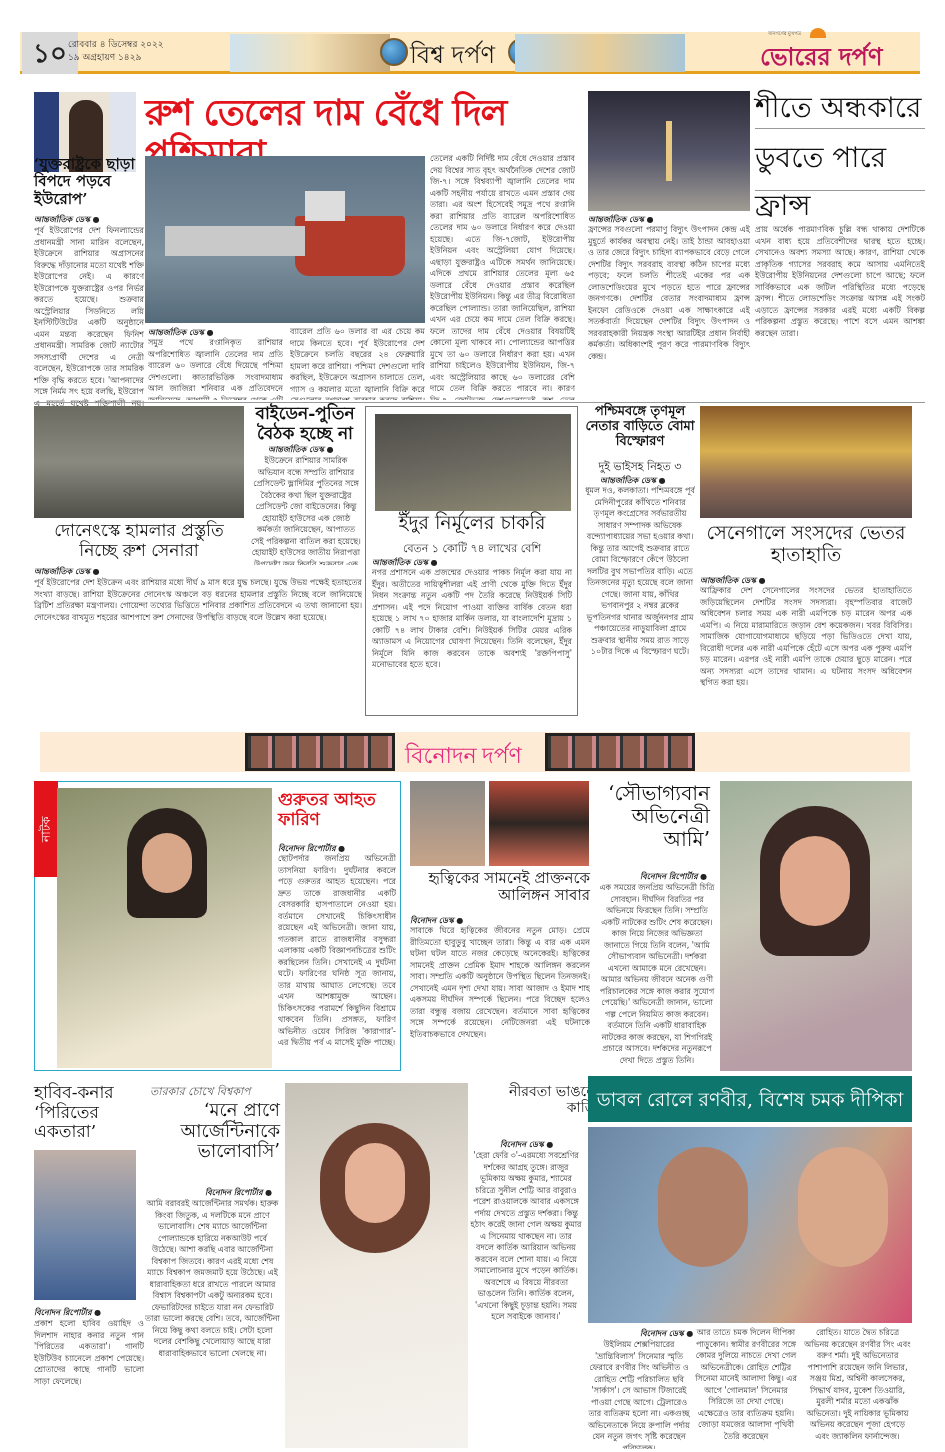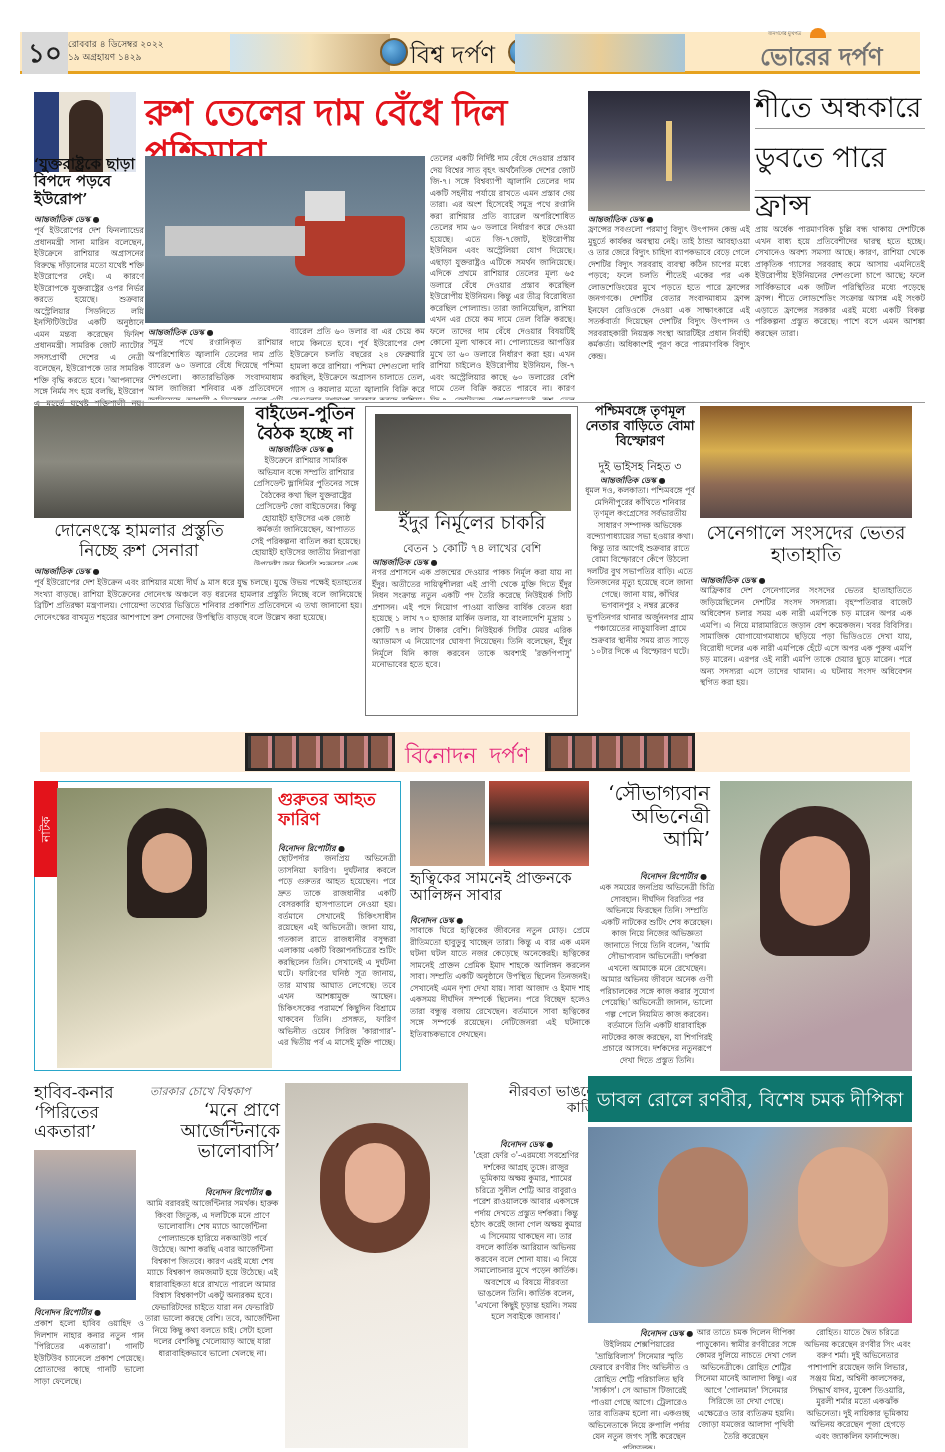--- a/index.html
+++ b/index.html
@@ -1,25 +1,25 @@
 <!DOCTYPE html>
 <html><head>
 <meta charset="utf-8">
 <style>
 *{box-sizing:border-box;margin:0;padding:0}
 body{width:945px;height:1452px;background:#fff;font-family:"DejaVu Sans",sans-serif;color:#222;position:relative;overflow:hidden}
 .abs{position:absolute}
 .masthead{left:20px;top:32px;width:900px;height:42px;background:#fde9c4;border-bottom:3px solid #e6a21f}
-.pgnum{left:22px;top:32px;width:46px;height:42px;background:#d9d9d9;font-size:26px;font-weight:bold;text-align:center;line-height:42px;color:#222}
+.pgnum{left:22px;top:32px;width:56px;height:42px;background:#d9d9d9;font-size:26px;font-weight:bold;text-align:center;line-height:42px;color:#222}
 .dateblk{left:68px;top:38px;font-size:9px;line-height:13px;color:#333}
 .bannerimg{left:230px;top:34px;width:160px;height:38px;background:linear-gradient(90deg,#cfe3ee,#f3e1b8,#c9a978)}
 .bannerimg2{left:515px;top:34px;width:170px;height:38px;background:linear-gradient(90deg,#bcd7e8,#e9cd97,#a8c6d6)}
 .globe{width:28px;height:28px;border-radius:50%;background:radial-gradient(circle at 35% 35%,#6fb6e6,#1c5f9c);border:2px solid #7a5a2a}
 .sectitle{left:410px;top:36px;font-size:24px;color:#1a1a1a;font-family:"DejaVu Serif",serif}
-.logo{left:760px;top:38px;font-size:24px;font-weight:bold;color:#737373;font-family:"DejaVu Serif",serif}
+.logo{left:760px;top:38px;font-size:24px;font-weight:bold;color:#be185d;font-family:"DejaVu Serif",serif}
 .sun{left:810px;top:28px;width:16px;height:10px;border-radius:16px 16px 0 0;background:#f08a1a}
 .photo{background:#888}
 .txt{font-size:8px;line-height:11.5px;color:#333;text-align:justify;overflow:hidden}
 .by{font-size:9px;font-style:italic;font-weight:bold;color:#222}
 .hd{font-family:"DejaVu Serif",serif;color:#111;line-height:1.15}
 .red{color:#e3131b}
 .rule{background:#999}
 .green-bar{background:#0f766e;color:#fff;text-align:center}
 .box{border:1px solid #2aa6c9}
 .tag{background:#e3131b;color:#fff;writing-mode:vertical-rl;transform:rotate(180deg);font-size:12px;text-align:center}
@@ -95,36 +95,36 @@
 <div class="abs by" style="left:600px;top:474px;font-size:8px">আন্তর্জাতিক ডেস্ক ●</div>
 <div class="abs txt" style="left:585px;top:485px;width:110px;height:230px;text-align:center">ধূমল দও, কলকাতা। পশ্চিমবঙ্গে পূর্ব মেদিনীপুরের কাঁথিতে শনিবার তৃণমূল কংগ্রেসের সর্বভারতীয় সাধারণ সম্পাদক অভিষেক বন্দ্যোপাধ্যায়ের সভা হওয়ার কথা। কিন্তু তার আগেই শুক্রবার রাতে বোমা বিস্ফোরণে কেঁপে উঠলো দলটির বুথ সভাপতির বাড়ি। এতে তিনজনের মৃত্যু হয়েছে বলে জানা গেছে। জানা যায়, কাঁথির ভগবানপুর ২ নম্বর ব্লকের ভূপতিনগর থানার অর্জুননগর গ্রাম পঞ্চায়েতের নাড়ুয়াবিলা গ্রামে শুক্রবার স্থানীয় সময় রাত সাড়ে ১০টার দিকে এ বিস্ফোরণ ঘটে।</div>
 
 <div class="abs photo" style="left:700px;top:406px;width:212px;height:112px;background:linear-gradient(180deg,#8a5a2a,#d9b050 40%,#8e6a55 70%,#5a4a48)"></div>
 <div class="abs hd" style="left:700px;top:522px;width:212px;font-size:19px;text-align:center">সেনেগালে সংসদের ভেতর হাতাহাতি</div>
 <div class="abs by" style="left:700px;top:574px;font-size:8px">আন্তর্জাতিক ডেস্ক ●</div>
 <div class="abs txt" style="left:700px;top:585px;width:212px;height:130px">আফ্রিকার দেশ সেনেগালের সংসদের ভেতর হাতাহাতিতে জড়িয়েছিলেন দেশটির সংসদ সদস্যরা। বৃহস্পতিবার বাজেট অধিবেশন চলার সময় এক নারী এমপিকে চড় মারেন অপর এক এমপি। এ নিয়ে মারামারিতে জড়ান বেশ কয়েকজন। খবর বিবিসির। সামাজিক যোগাযোগমাধ্যমে ছড়িয়ে পড়া ভিডিওতে দেখা যায়, বিরোধী দলের এক নারী এমপিকে হেঁটে এসে অপর এক পুরুষ এমপি চড় মারেন। এরপর ওই নারী এমপি তাকে চেয়ার ছুড়ে মারেন। পরে অন্য সদস্যরা এসে তাদের থামান। এ ঘটনায় সংসদ অধিবেশন স্থগিত করা হয়।</div>
 
 <div class="abs ent-banner"></div>
 <div class="abs film" style="left:245px;top:733px;width:150px"></div>
-<div class="abs" style="left:405px;top:738px;font-size:22px;color:#e4287c;font-family:Liberation Mono, monospace">বিনোদন দর্পণ</div>
+<div class="abs" style="left:405px;top:738px;font-size:22px;color:#e4287c;font-family:Liberation Serif, serif">বিনোদন দর্পণ</div>
 <div class="abs film" style="left:545px;top:733px;width:150px"></div>
 
 <div class="abs box" style="left:34px;top:781px;width:367px;height:290px"></div>
 <div class="abs tag" style="left:34px;top:781px;width:24px;height:96px;line-height:24px">নাটক</div>
 <div class="abs photo" style="left:57px;top:788px;width:215px;height:280px;background:linear-gradient(160deg,#8a8f6a,#b7b69a 40%,#efe7d2 80%)">
   <div class="abs" style="left:70px;top:20px;width:80px;height:110px;border-radius:40px 40px 10px 10px;background:#2a201c"></div>
   <div class="abs" style="left:85px;top:45px;width:50px;height:60px;border-radius:25px;background:#d8a78a"></div>
 </div>
 <div class="abs hd red" style="left:278px;top:790px;width:120px;font-size:17px;font-weight:bold">গুরুতর আহত ফারিণ</div>
 <div class="abs by" style="left:278px;top:842px;font-size:8px">বিনোদন রিপোর্টার ●</div>
 <div class="abs txt" style="left:278px;top:853px;width:118px;height:212px">ছোটপর্দার জনপ্রিয় অভিনেত্রী তাসনিয়া ফারিণ। দুর্ঘটনার কবলে পড়ে গুরুতর আহত হয়েছেন। পরে দ্রুত তাকে রাজধানীর একটি বেসরকারি হাসপাতালে নেওয়া হয়। বর্তমানে সেখানেই চিকিৎসাধীন রয়েছেন এই অভিনেত্রী। জানা যায়, গতকাল রাতে রাজধানীর বসুন্ধরা এলাকায় একটি বিজ্ঞাপনচিত্রের শুটিং করছিলেন তিনি। সেখানেই এ দুর্ঘটনা ঘটে। ফারিণের ঘনিষ্ঠ সূত্র জানায়, তার মাথায় আঘাত লেগেছে। তবে এখন আশঙ্কামুক্ত আছেন। চিকিৎসকের পরামর্শে কিছুদিন বিশ্রামে থাকবেন তিনি। প্রসঙ্গত, ফারিণ অভিনীত ওয়েব সিরিজ 'কারাগার'-এর দ্বিতীয় পর্ব এ মাসেই মুক্তি পাচ্ছে।</div>
 
 <div class="abs photo" style="left:410px;top:781px;width:75px;height:85px;background:linear-gradient(180deg,#8c8a86,#c7a48a)"></div>
 <div class="abs photo" style="left:489px;top:781px;width:100px;height:85px;background:linear-gradient(180deg,#b44a3a,#2e2622 50%,#d06a56)"></div>
-<div class="abs hd" style="left:410px;top:870px;width:180px;font-size:15px;text-align:left">হৃত্বিকের সামনেই প্রাক্তনকে আলিঙ্গন সাবার</div>
+<div class="abs hd" style="left:410px;top:870px;width:180px;font-size:15px;text-align:right">হৃত্বিকের সামনেই প্রাক্তনকে আলিঙ্গন সাবার</div>
 <div class="abs by" style="left:410px;top:914px;font-size:8px">বিনোদন ডেস্ক ●</div>
 <div class="abs txt" style="left:410px;top:925px;width:180px;height:145px">সাবাকে ঘিরে হৃত্বিকের জীবনের নতুন মোড়। প্রেমে রীতিমতো হাবুডুবু খাচ্ছেন তারা। কিন্তু এ বার এক এমন ঘটনা ঘটল যাতে নজর কেড়েছে অনেকেরই। হৃত্বিকের সামনেই প্রাক্তন প্রেমিক ইমাদ শাহকে আলিঙ্গন করলেন সাবা। সম্প্রতি একটি অনুষ্ঠানে উপস্থিত ছিলেন তিনজনই। সেখানেই এমন দৃশ্য দেখা যায়। সাবা আজাদ ও ইমাদ শাহ একসময় দীর্ঘদিন সম্পর্কে ছিলেন। পরে বিচ্ছেদ হলেও তারা বন্ধুত্ব বজায় রেখেছেন। বর্তমানে সাবা হৃত্বিকের সঙ্গে সম্পর্কে রয়েছেন। নেটিজেনরা এই ঘটনাকে ইতিবাচকভাবে দেখছেন।</div>
 
 <div class="abs hd" style="left:598px;top:782px;width:112px;font-size:20px;text-align:right">‘সৌভাগ্যবান অভিনেত্রী আমি’</div>
 <div class="abs by" style="left:640px;top:870px;font-size:8px">বিনোদন রিপোর্টার ●</div>
 <div class="abs photo" style="left:720px;top:781px;width:192px;height:290px;background:linear-gradient(160deg,#9fb09a,#c9c7b7 40%,#b89ea6 80%)">
   <div class="abs" style="left:40px;top:25px;width:110px;height:150px;border-radius:55px 55px 20px 20px;background:#3a2824"></div>
   <div class="abs" style="left:60px;top:55px;width:70px;height:90px;border-radius:35px;background:#e0a88c"></div>
 </div>
 <div class="abs txt" style="left:598px;top:882px;width:118px;height:185px;text-align:center">এক সময়ের জনপ্রিয় অভিনেত্রী চিত্রি সোবহান। দীর্ঘদিন বিরতির পর অভিনয়ে ফিরছেন তিনি। সম্প্রতি একটি নাটকের শুটিং শেষ করেছেন। কাজ নিয়ে নিজের অভিজ্ঞতা জানাতে গিয়ে তিনি বলেন, 'আমি সৌভাগ্যবান অভিনেত্রী। দর্শকরা এখনো আমাকে মনে রেখেছেন। আমার অভিনয় জীবনে অনেক গুণী পরিচালকের সঙ্গে কাজ করার সুযোগ পেয়েছি।' অভিনেত্রী জানান, ভালো গল্প পেলে নিয়মিত কাজ করবেন। বর্তমানে তিনি একটি ধারাবাহিক নাটকের কাজ করছেন, যা শিগগিরই প্রচারে আসবে। দর্শকদের নতুনরূপে দেখা দিতে প্রস্তুত তিনি।</div>

